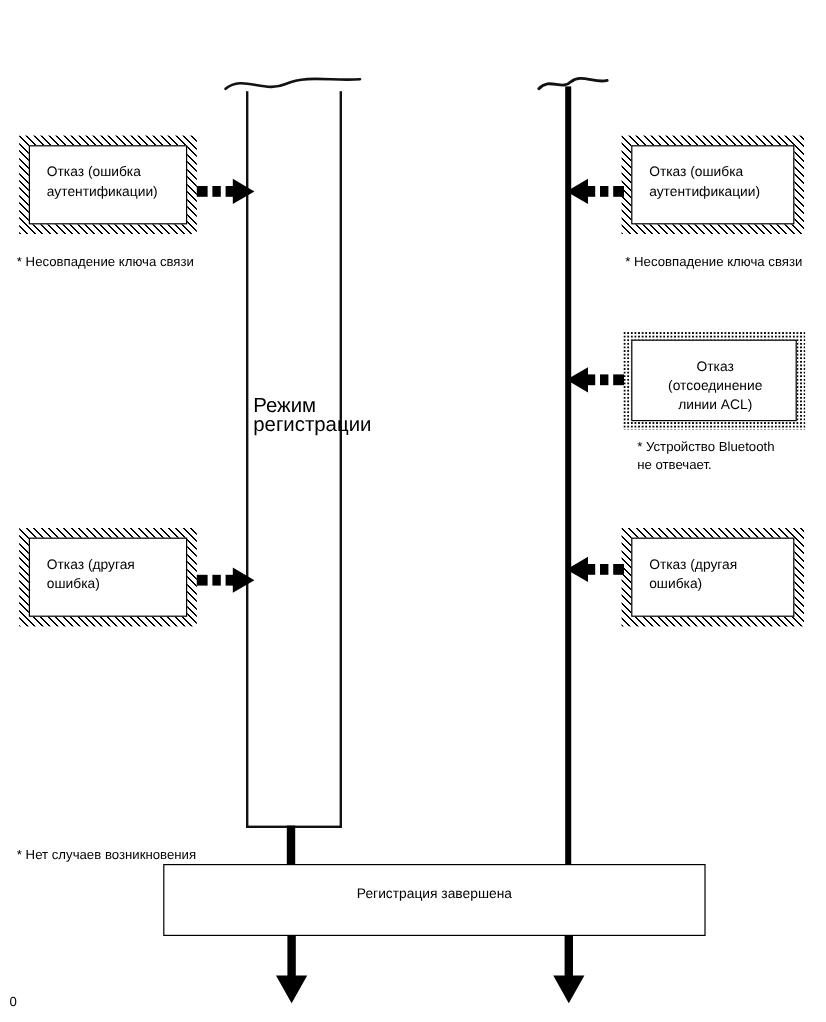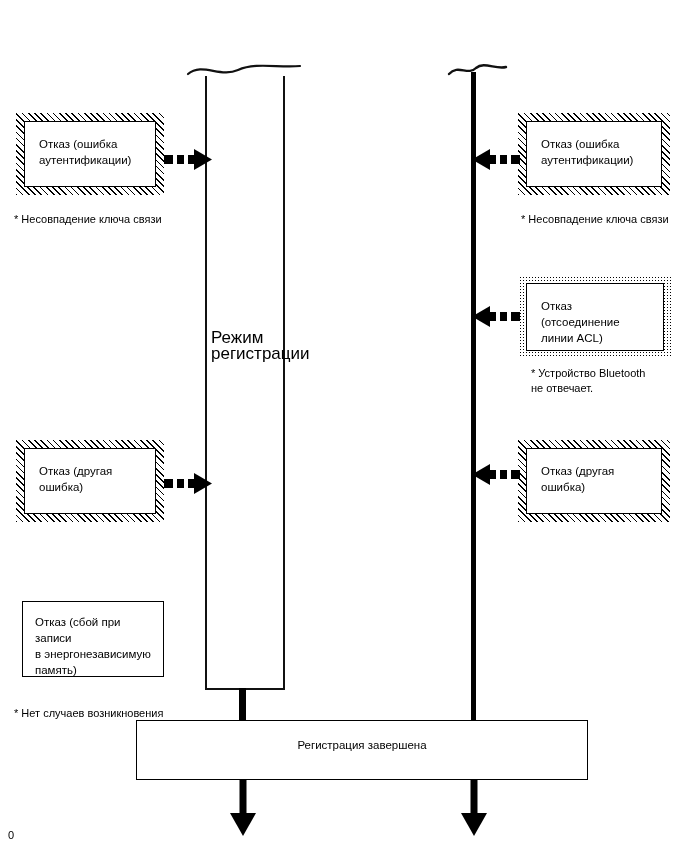--- a/index.html
+++ b/index.html
@@ -53,20 +53,21 @@
     background-origin: border-box;
     background-clip: border-box;
   }
   .dot-box .inner {
     position: absolute;
     inset: 0;
     box-sizing: border-box;
     background: #ffffff;
     border: 1.6px solid #000;
     padding: 14px 12px 0 14px;
+    text-align: center;
   }
 
   
   .plain-box {
     position: absolute;
     box-sizing: border-box;
     background: #ffffff;
     border: 1.6px solid #000;
     padding: 12px 10px 0 12px;
   }
@@ -176,25 +177,20 @@
       <div class="box-text">Отказ (другая ошибка)</div>
     </div>
   </div>
   <svg class="abs" style="left:164px; top:473px; width:48px; height:22px;" viewBox="0 0 48 22">
     <rect x="0" y="6" width="9" height="9" fill="#000"></rect>
     <rect x="13" y="6" width="7" height="9" fill="#000"></rect>
     <rect x="24" y="6" width="8" height="9" fill="#000"></rect>
     <path d="M30,0 L48,10.5 L30,21 Z" fill="#000"></path>
   </svg>
 
-  <div class="plain-box" style="left:22px; top:601px; width:142px; height:76px;">
-    <div class="box-text">Отказ (сбой при записи
-в энергонезависимую
-память)</div>
-  </div>
   <div class="note" style="left:14px; top:686px; width:220px;margin-top:20px;">* Нет случаев возникновения</div>
 
   <div class="hatch-box" style="left:518px; top:113px; width:152px; height:82px;">
     <div class="inner">
       <div class="box-text">Отказ (ошибка
 аутентификации)</div>
     </div>
   </div>
   <svg class="abs" style="left:472px; top:149px; width:48px; height:22px;" viewBox="0 0 48 22">
     <path d="M18,0 L0,10.5 L18,21 Z" fill="#000"></path>

